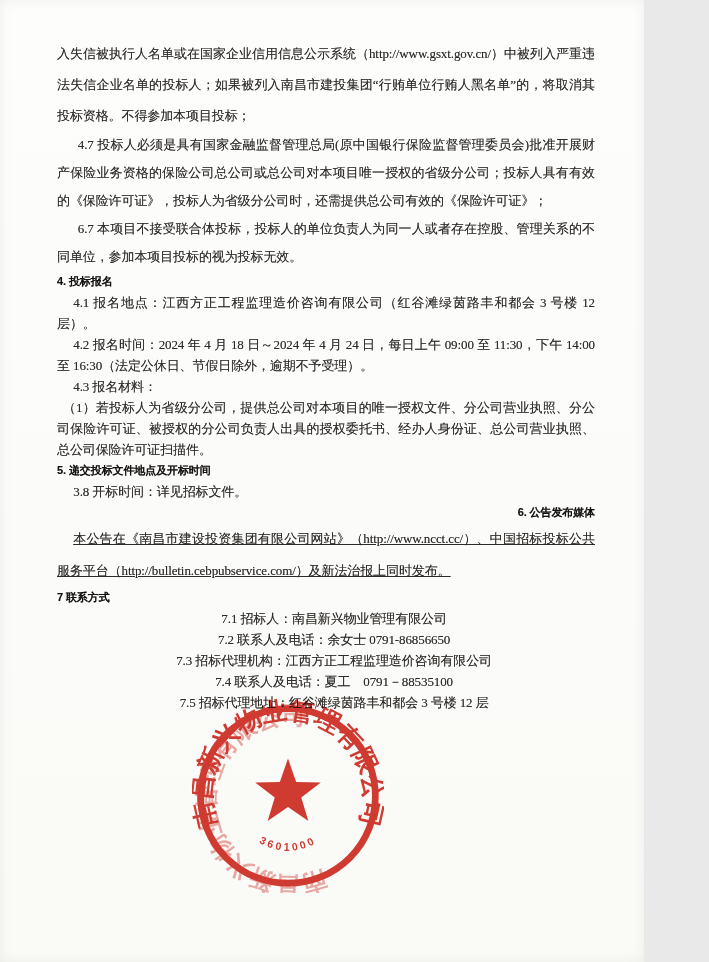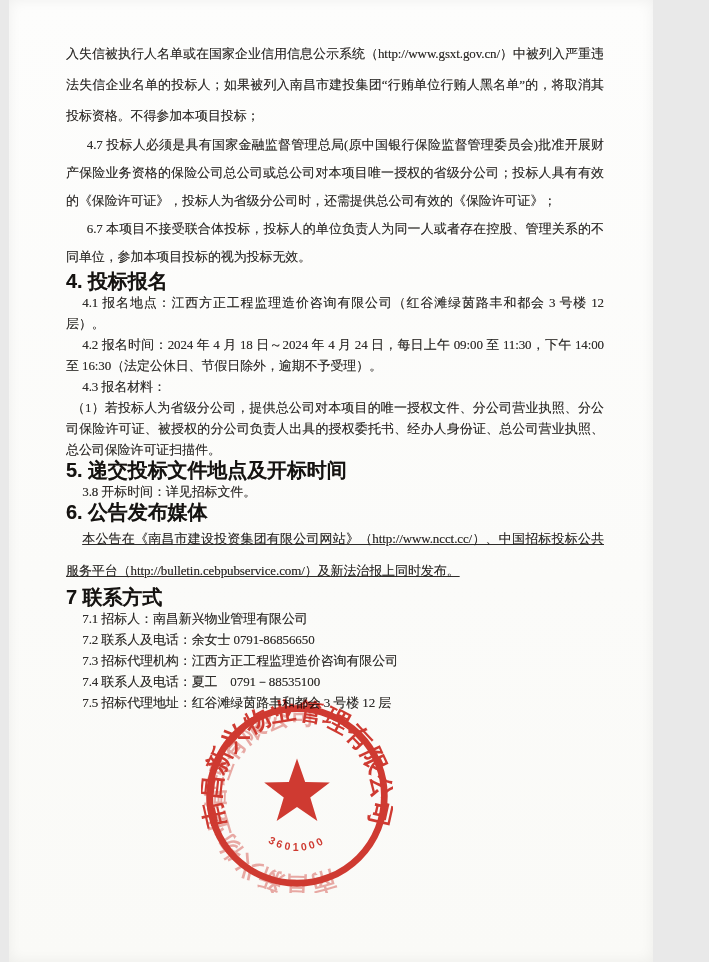--- a/index.html
+++ b/index.html
@@ -7,55 +7,54 @@
     width:709px;height:962px;
     background:#e9e9e9;
     font-family:"Liberation Serif","DejaVu Serif",serif;
   }
   .page{
     position:relative;
     width:644px;height:962px;
     background:linear-gradient(180deg,#fdfdfc 0%,#fbfbf9 60%,#fafaf7 100%);
     box-shadow:inset 0 0 14px rgba(0,0,0,0.06);
     overflow:hidden;
-    margin-left:9px;
   }
   .doc{
     position:absolute;
     left:57px; right:49px; top:38px;
     color:#2e2c2a;
     font-size:13px;
     text-align:justify;
     text-shadow:0 0 0.5px rgba(60,55,50,0.55);
     letter-spacing:-0.1px;
   }
   .doc p{margin:0;}
   .para{line-height:31px;}
   .clause35{line-height:28px;margin-top:8px;text-indent:1.6em;}
   .clause36{line-height:28px;margin-top:2px;text-indent:1.6em;}
   .heading{
     font-family:"Liberation Sans","DejaVu Sans",sans-serif;
     font-weight:bold;color:#151311;
-    font-size:20px;line-height:21px;
+    font-size:11px;line-height:21px;
     margin:0 0 0 16px;
     text-align:left;
   }
   .h4{margin-top:10px;}
   .h5{margin-top:6px;}
-  .h6{margin-top:16px;}
+  .h6{margin-top:16px;text-align:right;}
   .h7{margin-top:10px;}
   .item{line-height:21px;text-indent:1.25em;}
   .i41{margin-top:10px;}
   .i42{margin-top:3px;}
   .i43{margin-top:1px;}
   .sub{line-height:21px;text-indent:0.45em;}
   .i51{margin-top:13px;}
   .i52{margin-top:9px;}
   .para6{line-height:32px;margin-top:16px;text-indent:1.25em;text-decoration:underline;}
-  .contact{line-height:21px;text-indent:1.25em;text-align:left;}
+  .contact{line-height:21px;text-indent:1.25em;text-align:center;}
   .c71{margin-top:17px;}
   .c72{margin-top:13px;}
   .c73{margin-top:14px;}
   .c74{margin-top:11px;}
   .c75{margin-top:7px;}
   .seal{
     position:absolute;
     left:192px; top:699px;
     width:192px; height:194px;
     mix-blend-mode:multiply;

